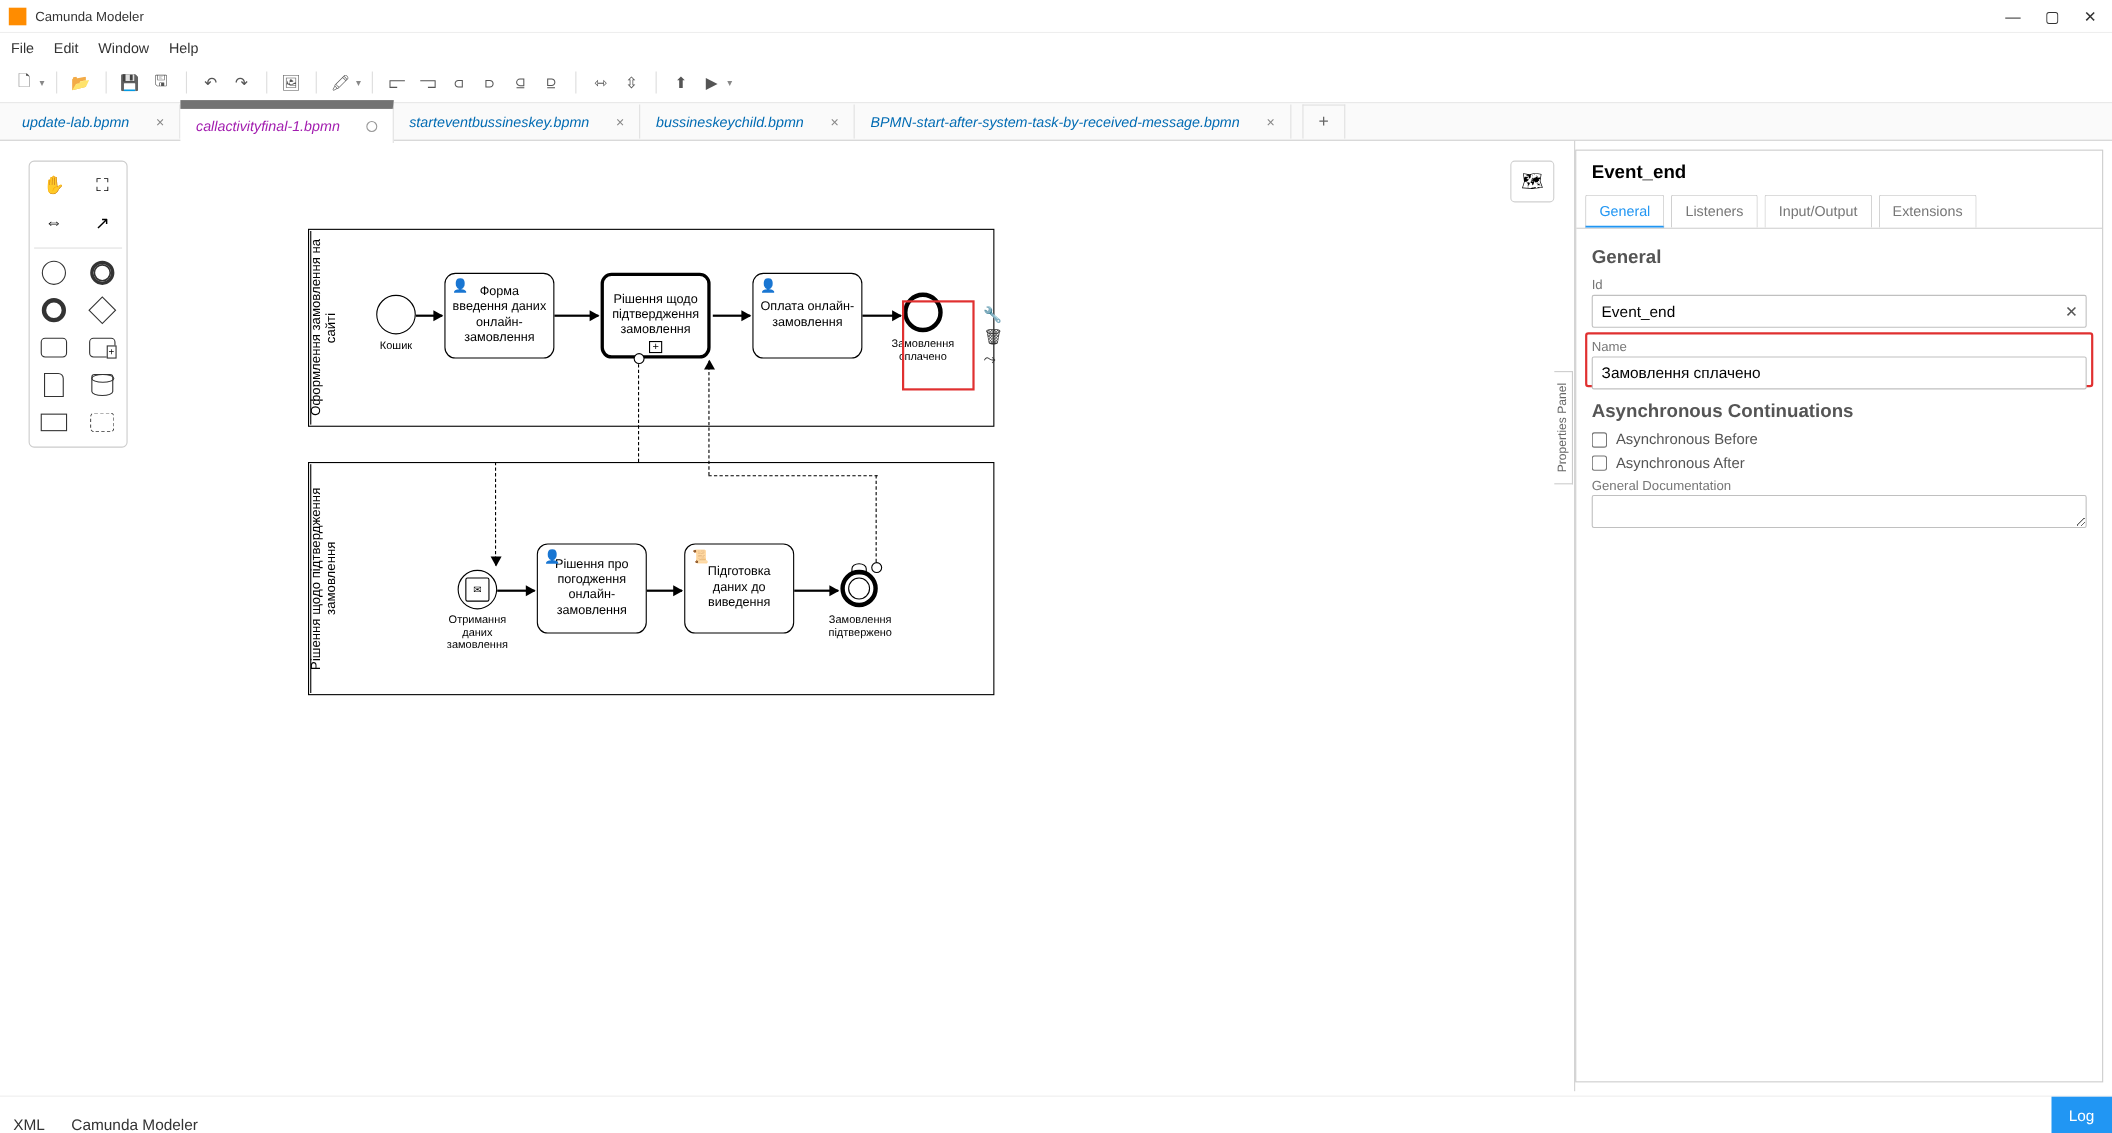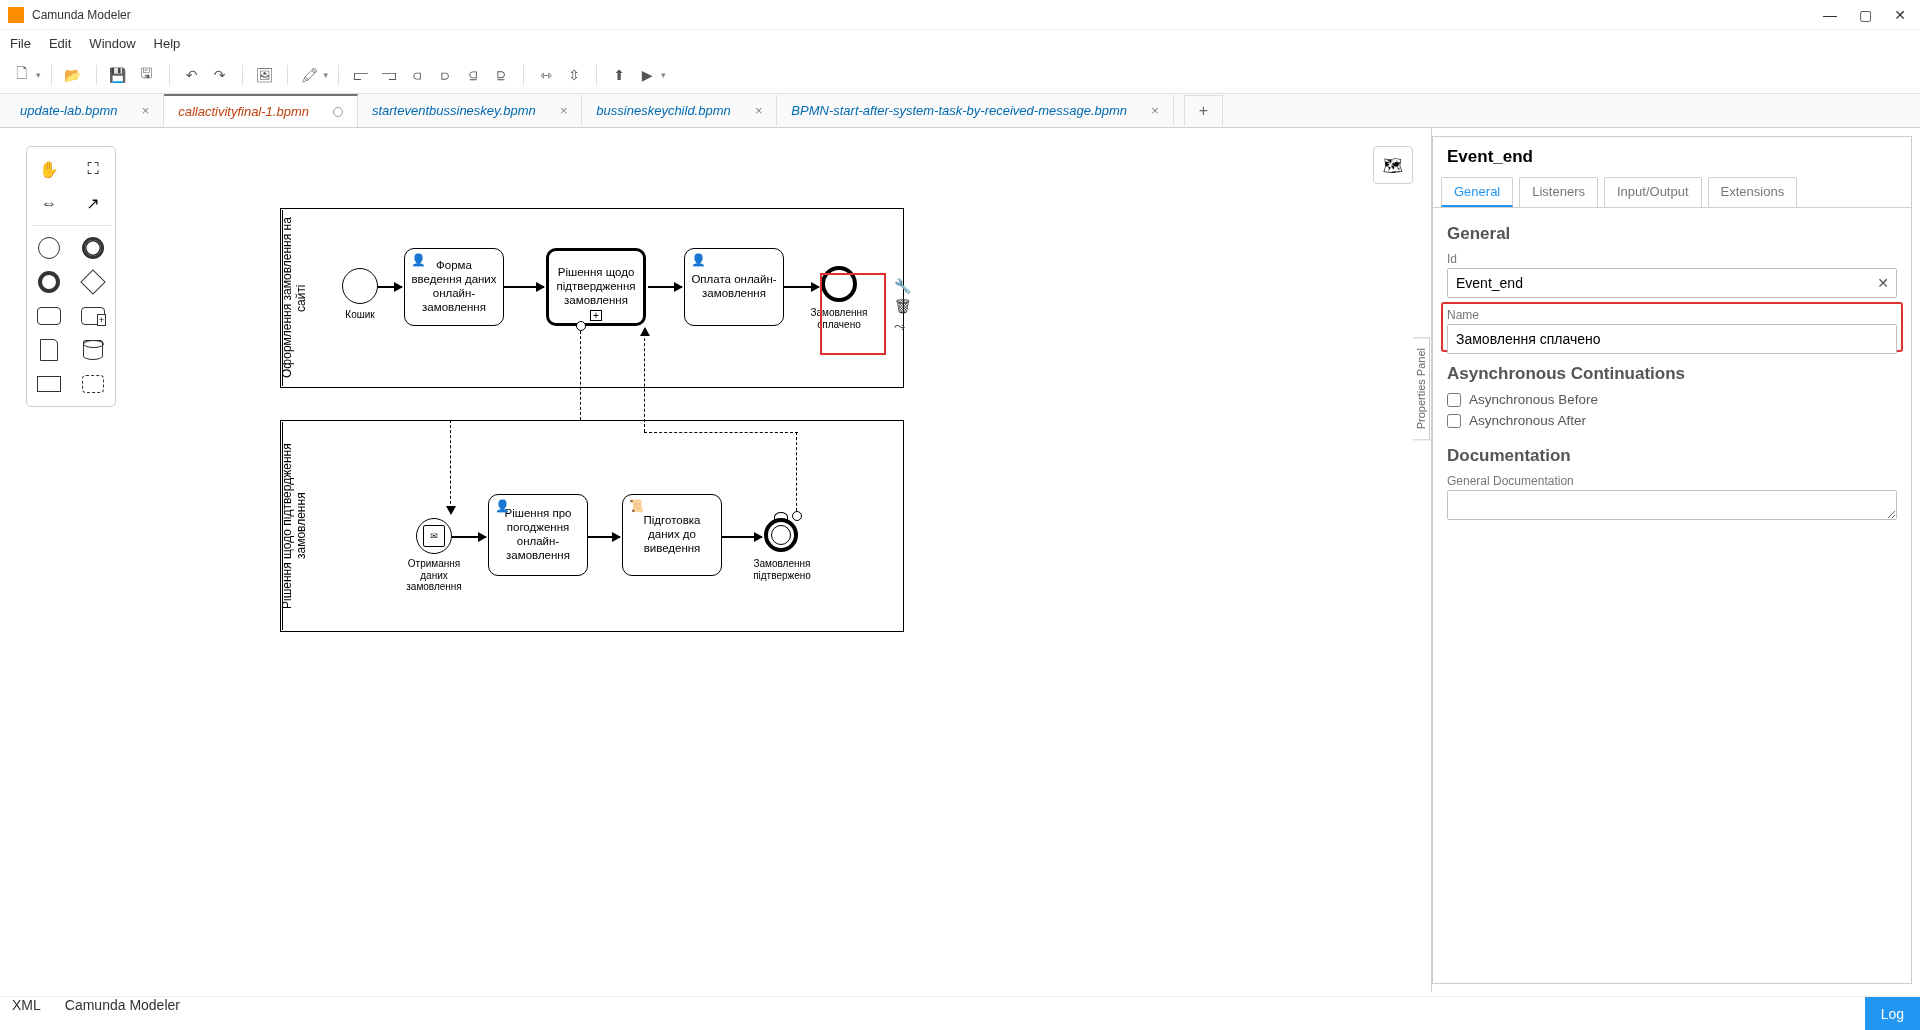--- a/index.html
+++ b/index.html
@@ -19,21 +19,21 @@
 
 .toolbar { display: flex; align-items: center; gap: 4px; padding: 6px 10px; border-bottom: 1px solid #e0e0e0; }
 .tb-btn { width: 24px; height: 24px; display: flex; align-items: center; justify-content: center; color: #555; cursor: pointer; font-size: 14px; }
 .tb-sep { width: 1px; height: 20px; background: #ddd; margin: 0 6px; }
 .tb-dd { display: flex; align-items: center; gap: 2px; }
 .tb-dd .caret { font-size: 9px; color: #888; }
 
 
 .tabs { display: flex; align-items: center; border-bottom: 1px solid #d0d0d0; padding: 0 6px; height: 34px; background: #fafafa; }
 .tab { display: flex; align-items: center; gap: 24px; padding: 8px 14px; font-size: 13px; color: #006bb3; border-right: 1px solid #e0e0e0; cursor: pointer; position: relative; font-style: italic; }
-.tab.active { background: #fff; border-top: 2px solid #737373; color: #c2410c; }
+.tab.active { background: #fff; border-top: 8px solid #737373; color: #a21caf; }
 .tab .close { font-size: 13px; color: #888; }
 .tab .circle { width: 10px; height: 10px; border: 1px solid #999; border-radius: 50%; }
 .tab-add { padding: 6px 14px; font-size: 16px; color: #666; cursor: pointer; margin-left: 10px; border: 1px solid #e0e0e0; border-bottom: none; }
 
 
 .main { display: flex; height: calc(100% - 30px - 32px - 36px - 34px - 34px); }
 .main-left { flex: 1; position: relative; border-right: 1px solid #d0d0d0; }
 
 
 .palette { position: absolute; left: 26px; top: 18px; width: 90px; border: 1px solid #ccc; border-radius: 5px; background: #fff; padding: 8px 4px; display: flex; flex-direction: column; gap: 6px; align-items: center; }
@@ -100,21 +100,21 @@
 .props-field-label { font-size: 12px; color: #777; margin-bottom: 2px; }
 .props-input-wrap { position: relative; margin-bottom: 10px; }
 .props-input { width: 100%; border: 1px solid #c0c0c0; padding: 6px 8px; font-size: 14px; border-radius: 2px; }
 .props-input-clear { position: absolute; right: 8px; top: 7px; font-size: 14px; color: #555; cursor: pointer; }
 .hl-red { position: absolute; border: 2px solid #e03030; border-radius: 3px; pointer-events: none; }
 .props-check { display: flex; align-items: center; gap: 8px; font-size: 13.5px; color: #555; margin: 6px 0; }
 .props-check input { width: 14px; height: 14px; }
 .props-textarea { width: 100%; height: 30px; border: 1px solid #c0c0c0; border-radius: 2px; resize: vertical; }
 
 
-.statusbar { position: absolute; bottom: 0; left: 0; right: 0; height: 34px; display: flex; align-items: flex-start; padding: 0 12px; font-size: 14px; color: #333; gap: 24px; border-top: 1px solid #eee; }
+.statusbar { position: absolute; bottom: 0; left: 0; right: 0; height: 34px; display: flex; align-items: flex-end; padding: 0 12px; font-size: 14px; color: #333; gap: 24px; border-top: 1px solid #eee; }
 .statusbar .log { position: absolute; right: 0; top: 0; bottom: 0; background: #2196f3; color: #fff; padding: 0 16px; display: flex; align-items: center; cursor: pointer; }
 </style>
 </head>
 <body>
 
 <div class="titlebar">
   <span class="app-icon"></span>
   <span class="title">Camunda Modeler</span>
   <div class="win-controls">
     <span>—</span>
@@ -356,21 +356,20 @@
       <div class="props-sec">Asynchronous Continuations</div>
       <label class="props-check">
           <input type="checkbox" style="">
           <span>Asynchronous Before</span>
         </label>
       <label class="props-check">
           <input type="checkbox" style="">
           <span>Asynchronous After</span>
         </label>
 
-      <div class="props-sec" style="margin-top:18px;">Documentation</div>
       <div class="props-field-label">General Documentation</div>
       <textarea class="props-textarea" style=""></textarea>
     </div>
   </div>
 </div>
 
 <div class="statusbar">
   <span>XML</span>
   <span>Camunda Modeler</span>
   <div class="log">Log</div>

